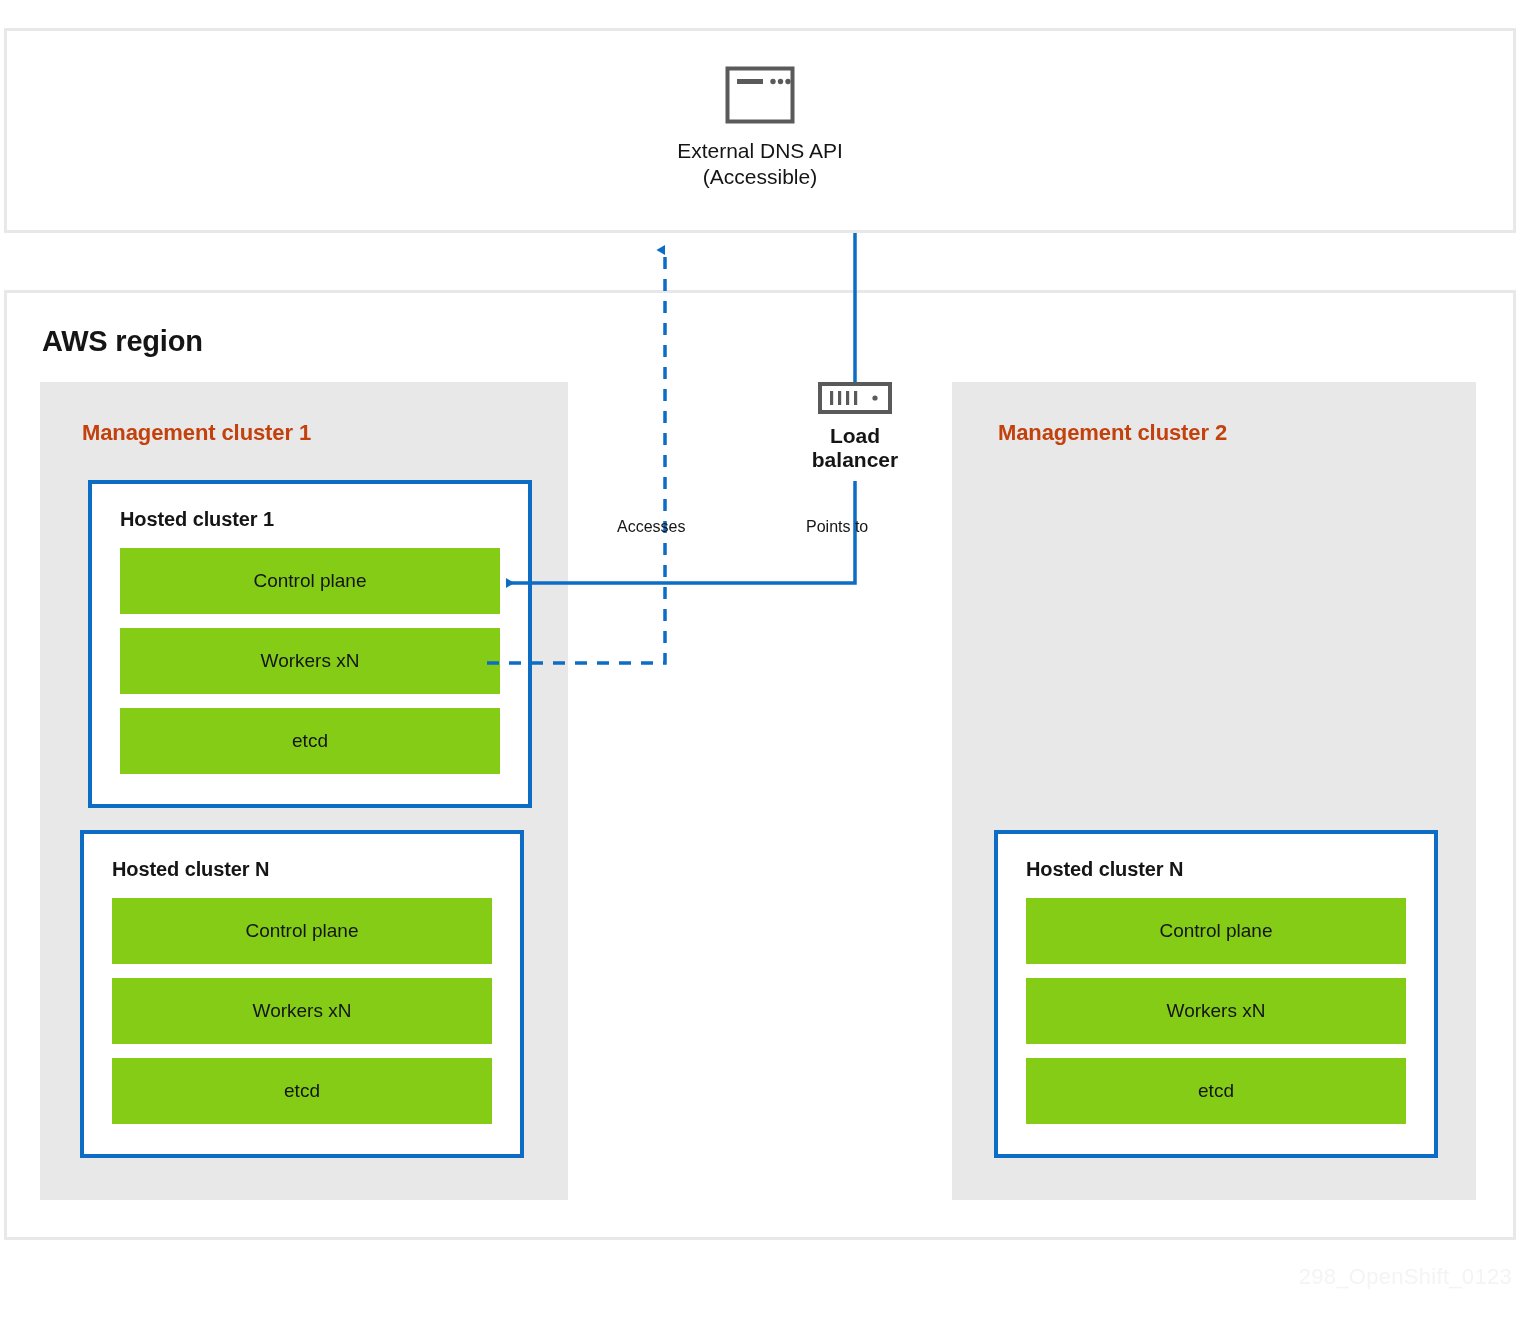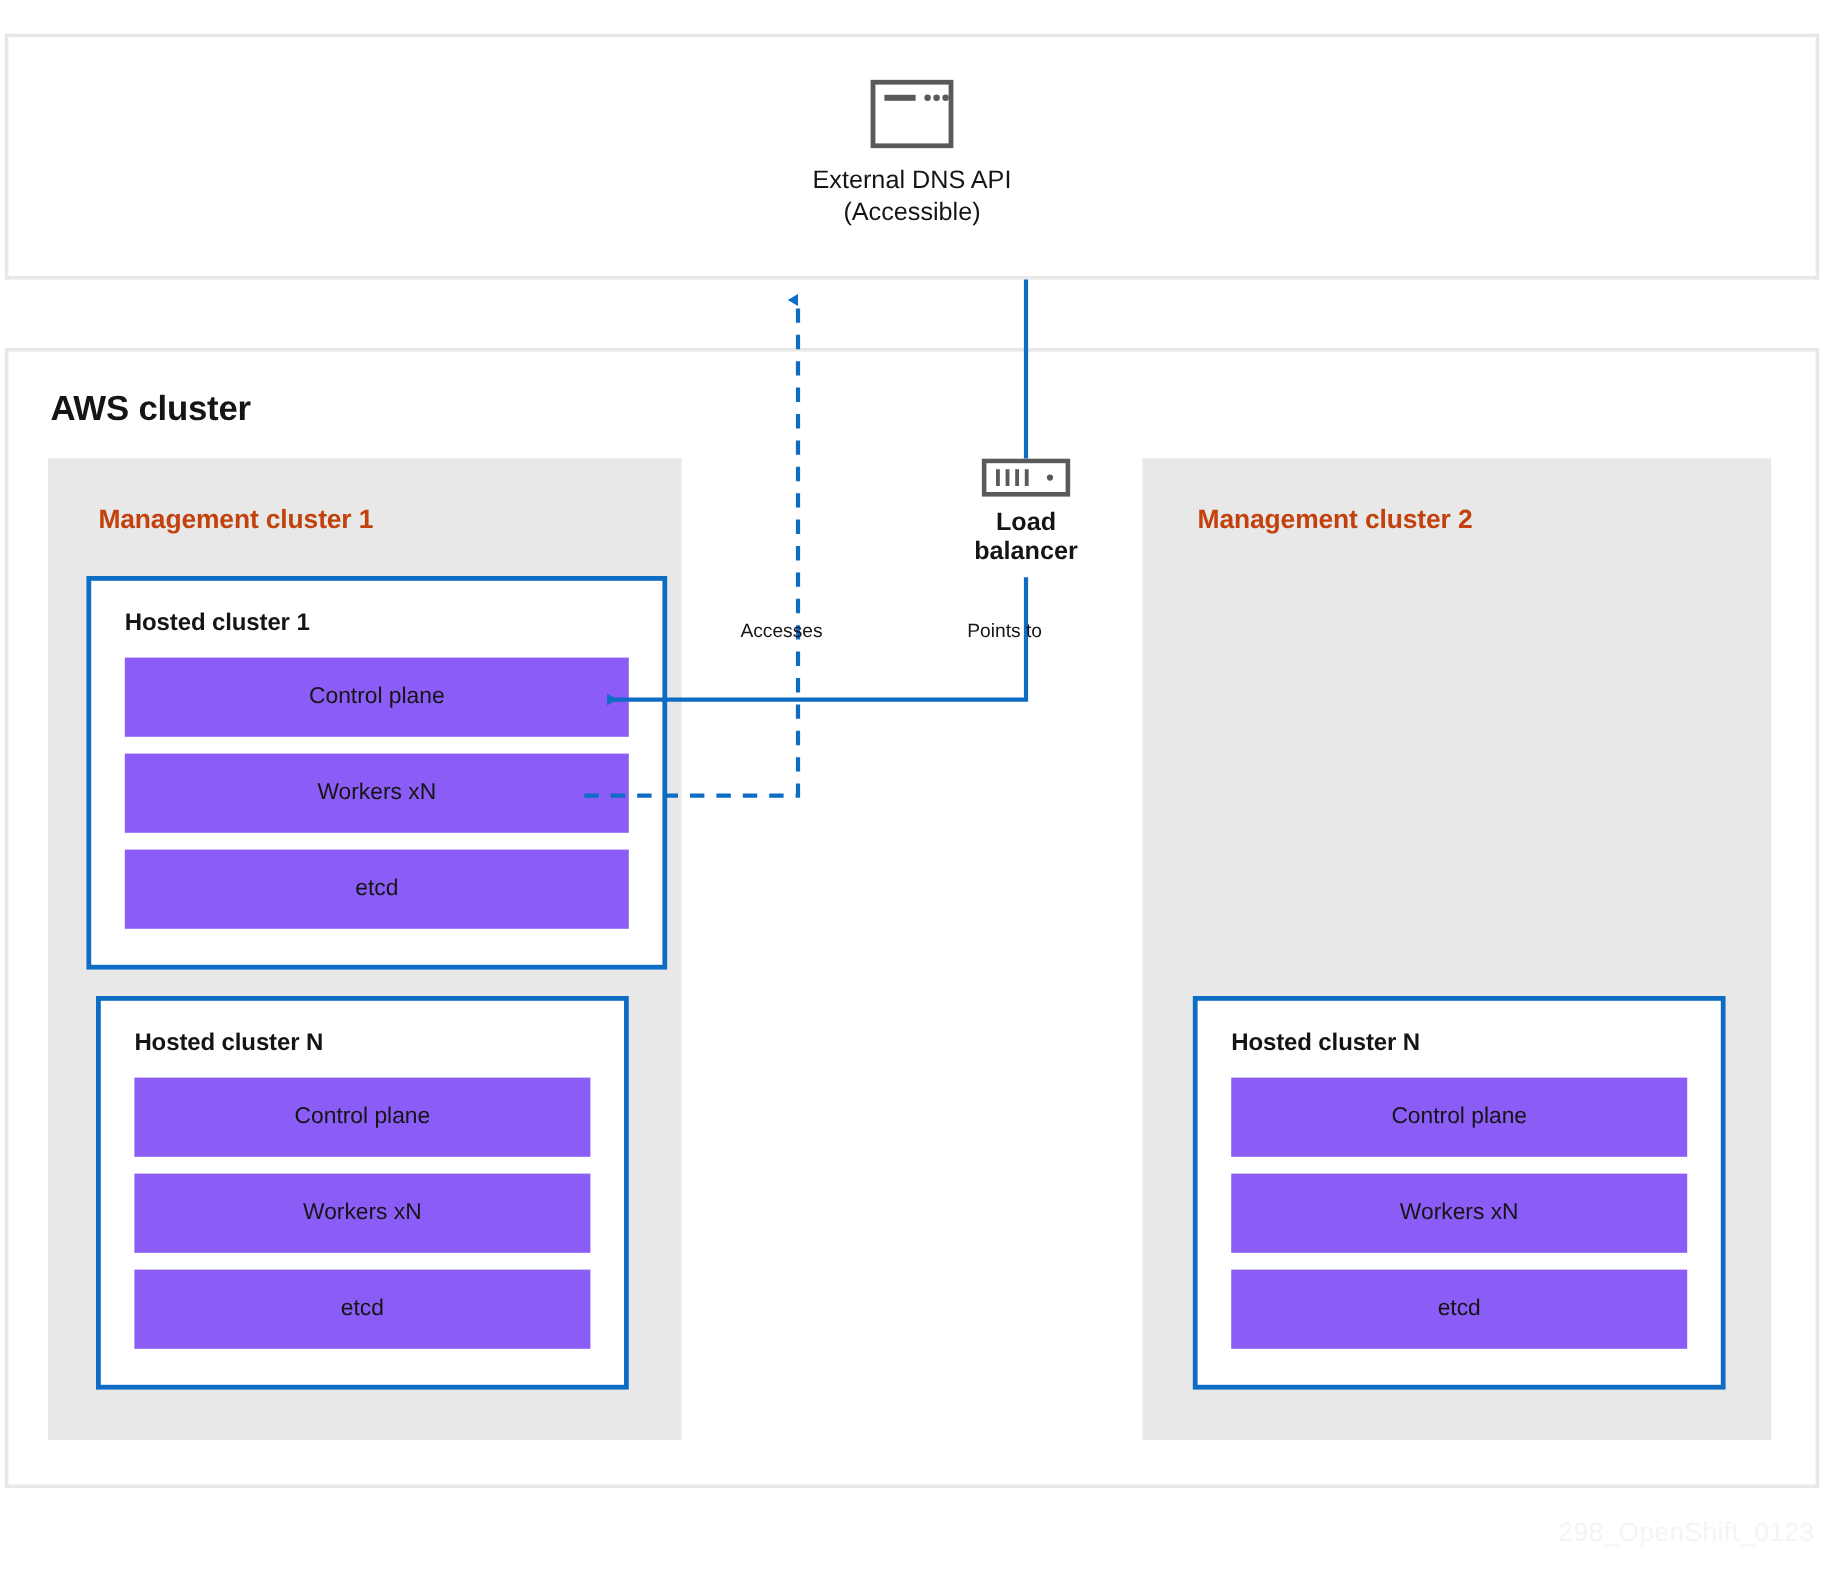--- a/index.html
+++ b/index.html
@@ -69,21 +69,21 @@
   #mgmt-1 .mgmt-title { left: 42px; top: 38px; }
   #mgmt-2 .mgmt-title { left: 46px; top: 38px; }
 
   
   .hosted-cluster {
     position: absolute;
     background: #ffffff;
     border: 4px solid #0d6cc4;
     box-sizing: border-box;
   }
-  #hosted-1  { left: 72px;  top: 480px; width: 484px; height: 328px; padding-left: 48px; }
+  #hosted-1  { left: 88px;  top: 480px; width: 444px; height: 328px; padding-left: 48px; }
   #hosted-n1 { left: 80px;  top: 830px; width: 444px; height: 328px; }
   #hosted-n2 { left: 994px; top: 830px; width: 444px; height: 328px; }
 
   .hosted-title {
     position: absolute;
     left: 28px;
     top: 24px;
     font-size: 20px;
     font-weight: bold;
     color: #151515;
@@ -91,21 +91,21 @@
   }
 
   .component-stack {
     position: absolute;
     left: 28px;
     top: 64px;
     right: 28px;
   }
   .component {
     height: 66px;
-    background: #8b5cf6;
+    background: #84cc16;
     margin-bottom: 14px;
     display: flex;
     align-items: center;
     justify-content: center;
     font-size: 19px;
     color: #151515;
   }
   .component:last-child { margin-bottom: 0; }
 
   
@@ -180,21 +180,21 @@
   }
 </style>
 </head>
 <body>
 
 <div id="stage">
 
   <div class="panel" id="panel-external"></div>
   <div class="panel" id="panel-region"></div>
 
-  <div class="region-title">AWS cluster</div>
+  <div class="region-title">AWS region</div>
 
   <div class="mgmt-cluster" id="mgmt-1">
     <div class="mgmt-title">Management cluster 1</div>
   </div>
 
   <div class="hosted-cluster" id="hosted-1">
     <div class="hosted-title">Hosted cluster 1</div>
     <div class="component-stack">
       <div class="component">Control plane</div>
       <div class="component">Workers xN</div>

